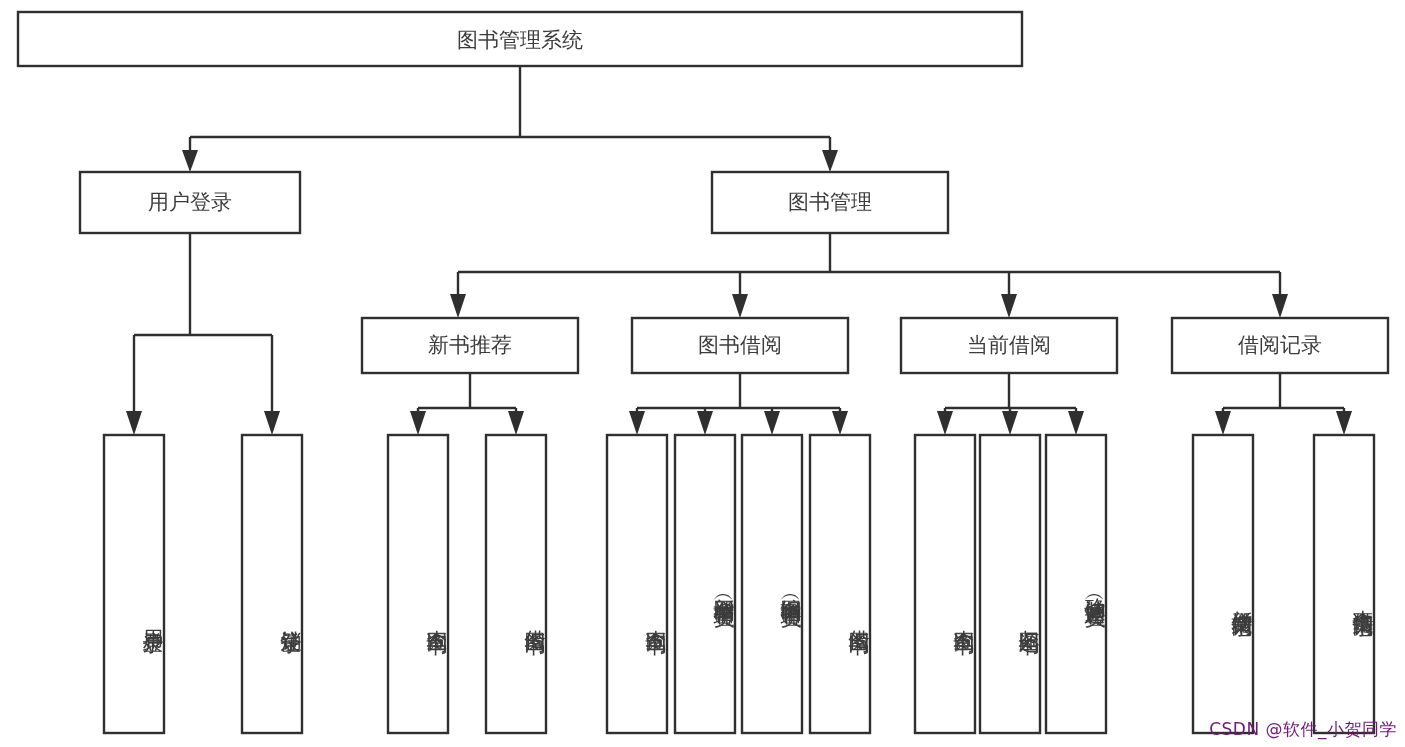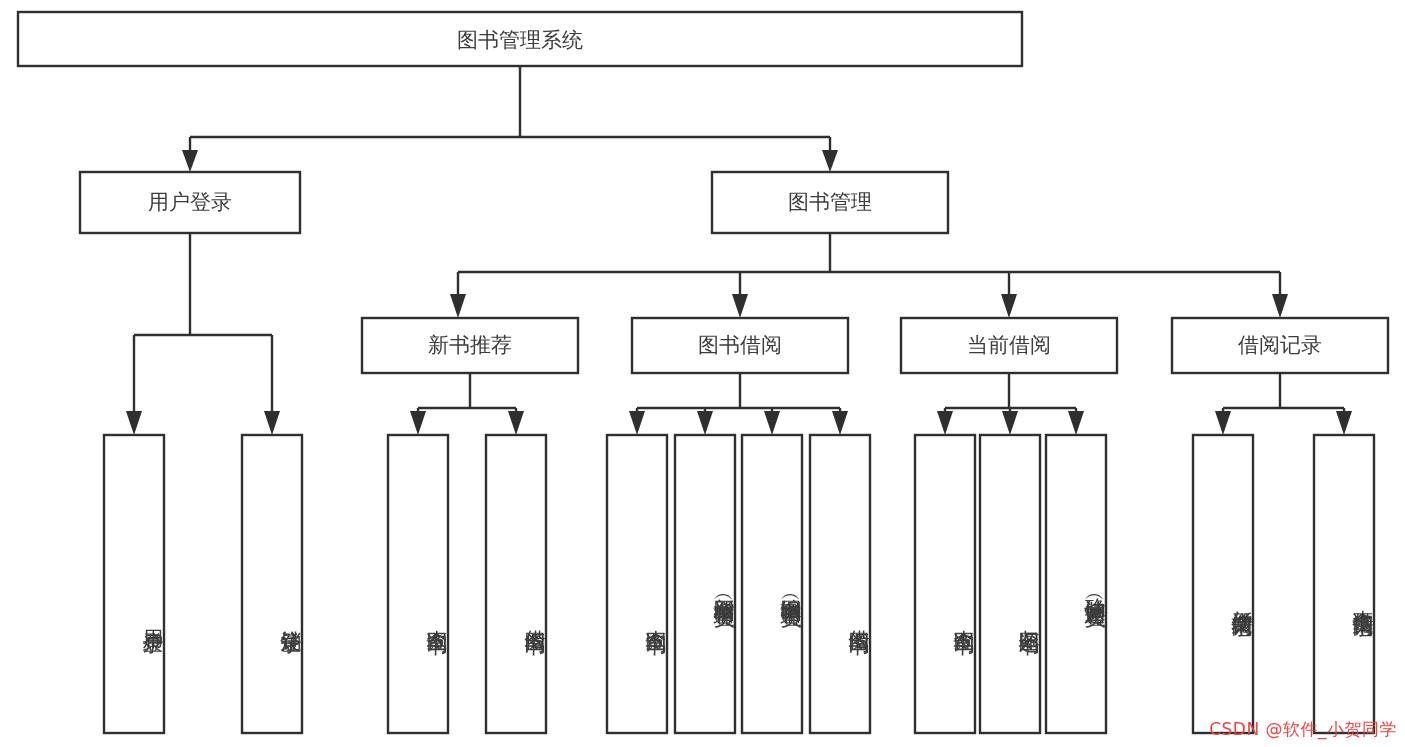--- a/index.html
+++ b/index.html
@@ -66,21 +66,21 @@
     justify-content: center;
     pointer-events: none;
     user-select: none;
   }
   .watermark {
     position: absolute;
     right: 8px;
     bottom: 6px;
     font-family: "DejaVu Sans", "Liberation Sans", sans-serif;
     font-size: 17px;
-    color: #ef4444;
+    color: #701a75;
     letter-spacing: 0.5px;
     white-space: nowrap;
   }
 </style>
 </head>
 <body>
 
 <div id="diagram-root">
 
   <svg id="flow-svg" viewBox="0 0 1405 747">

